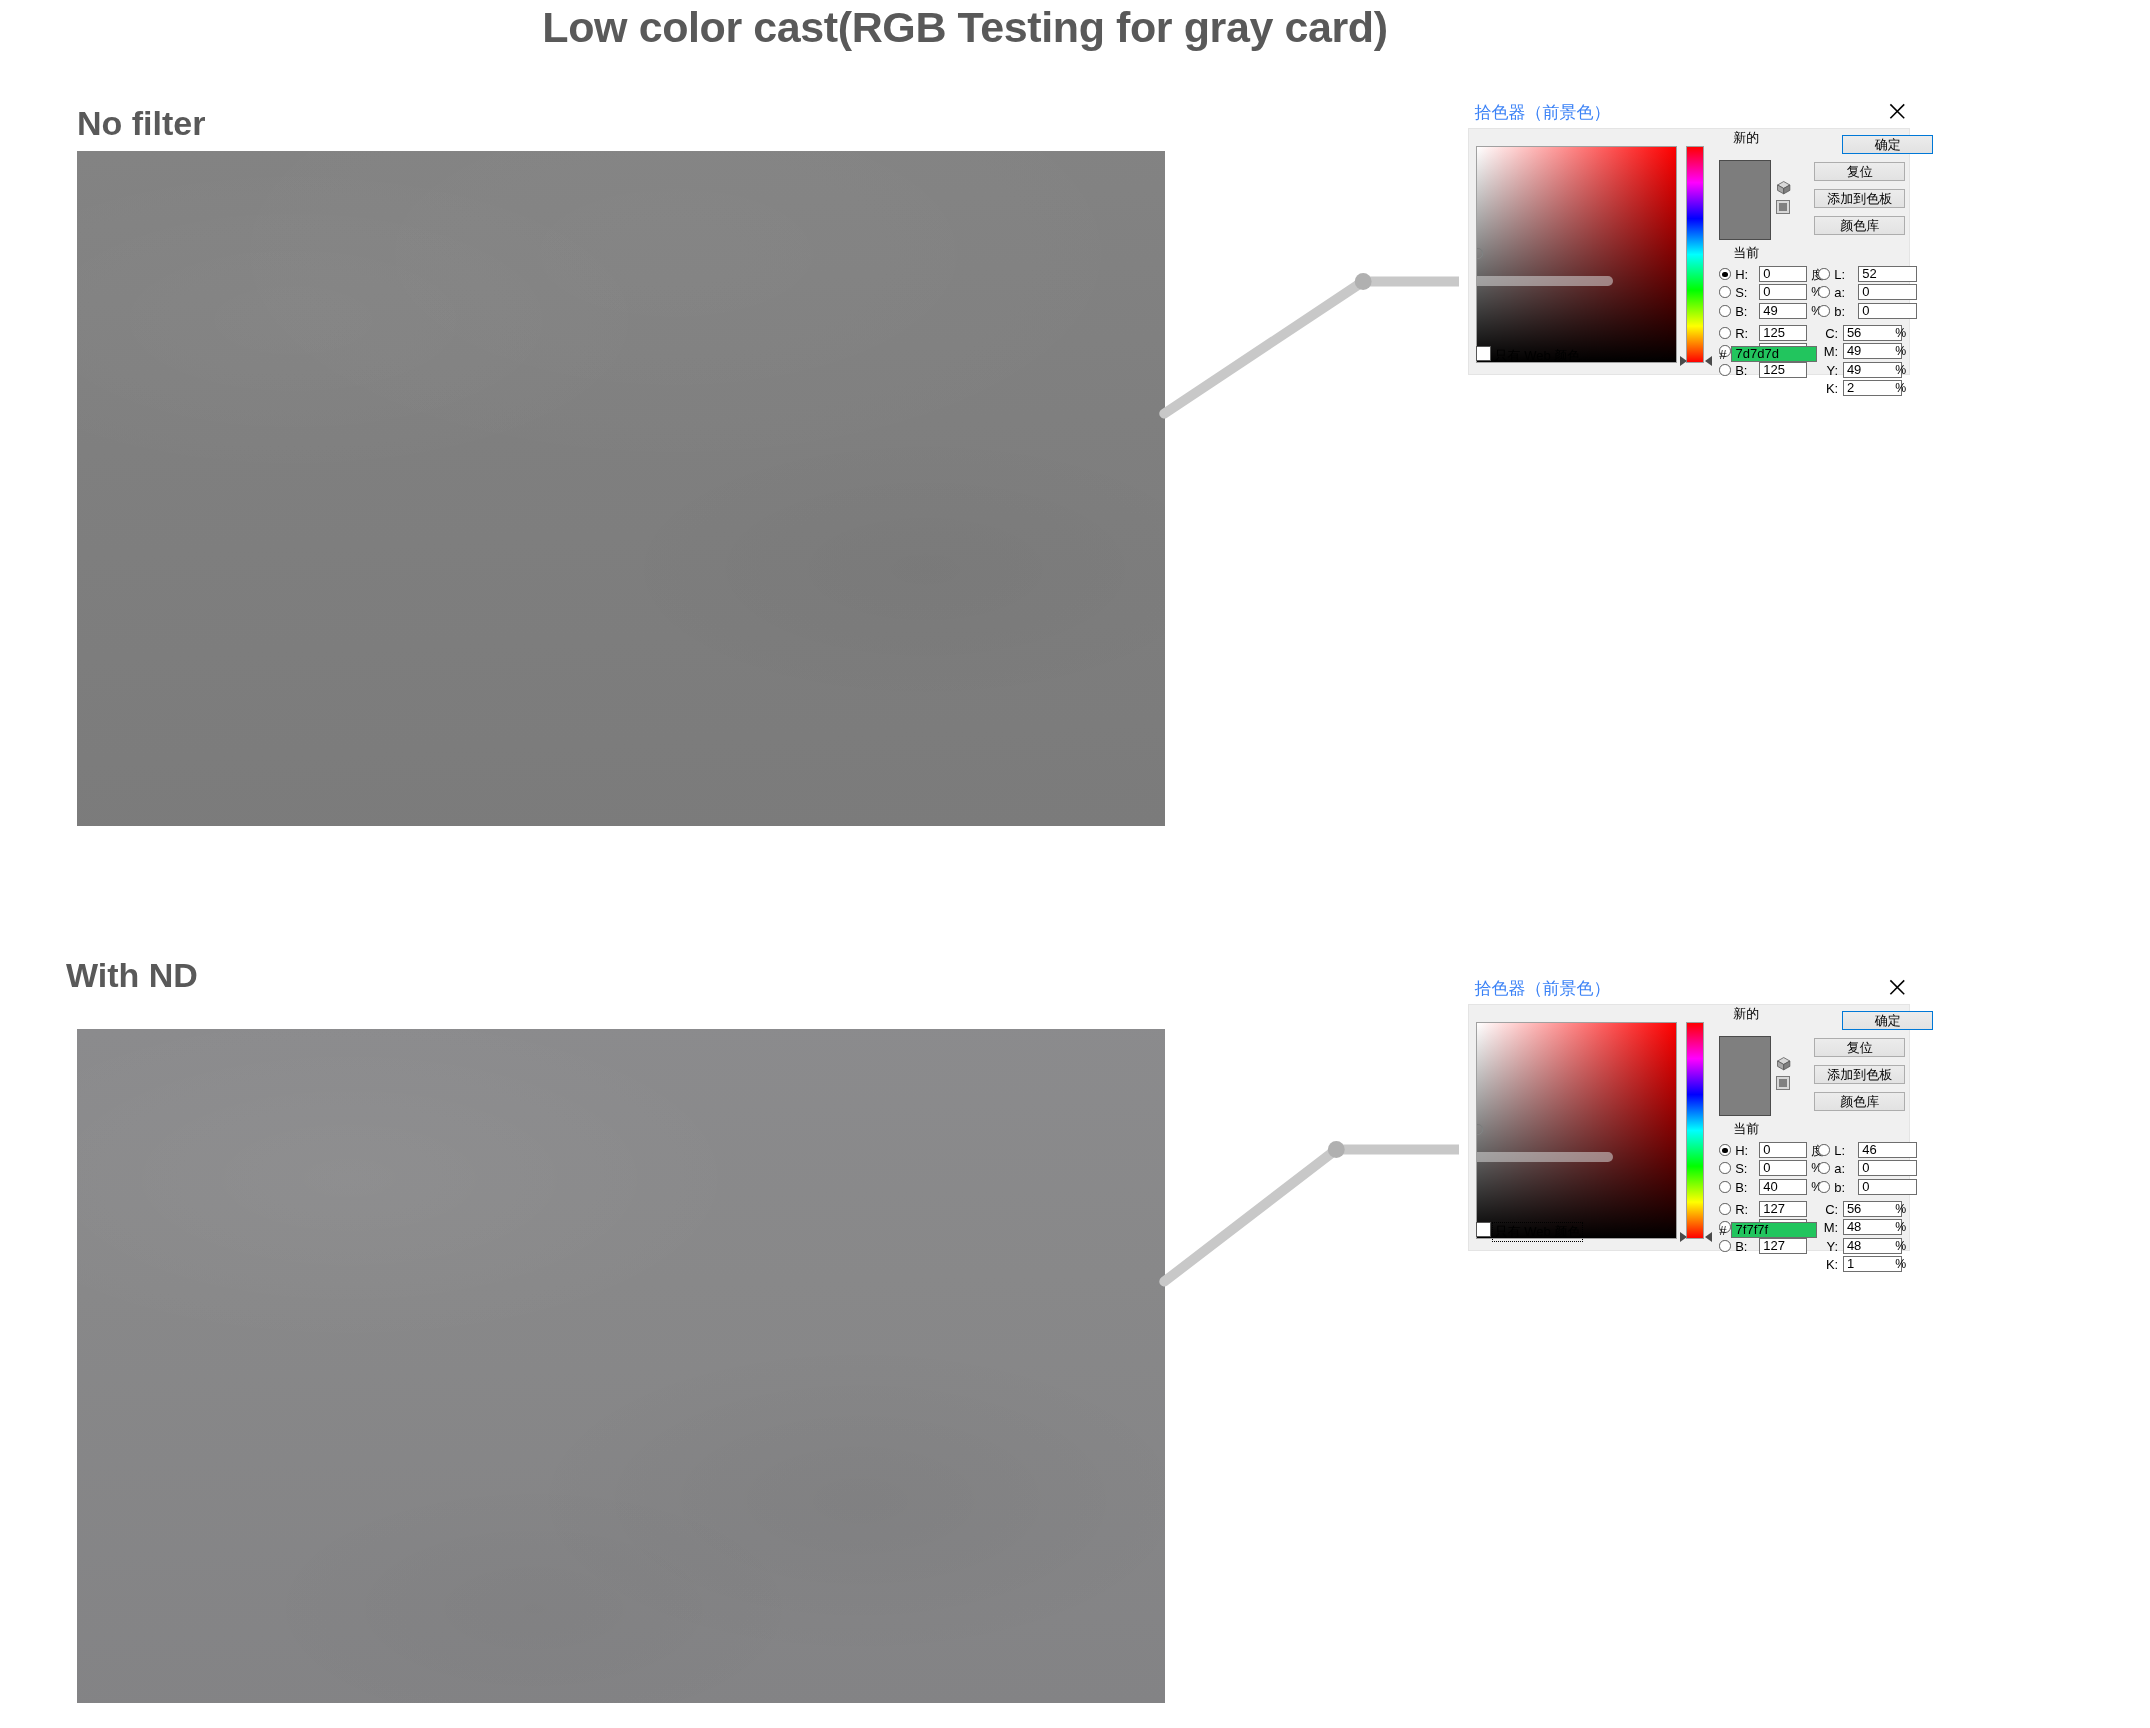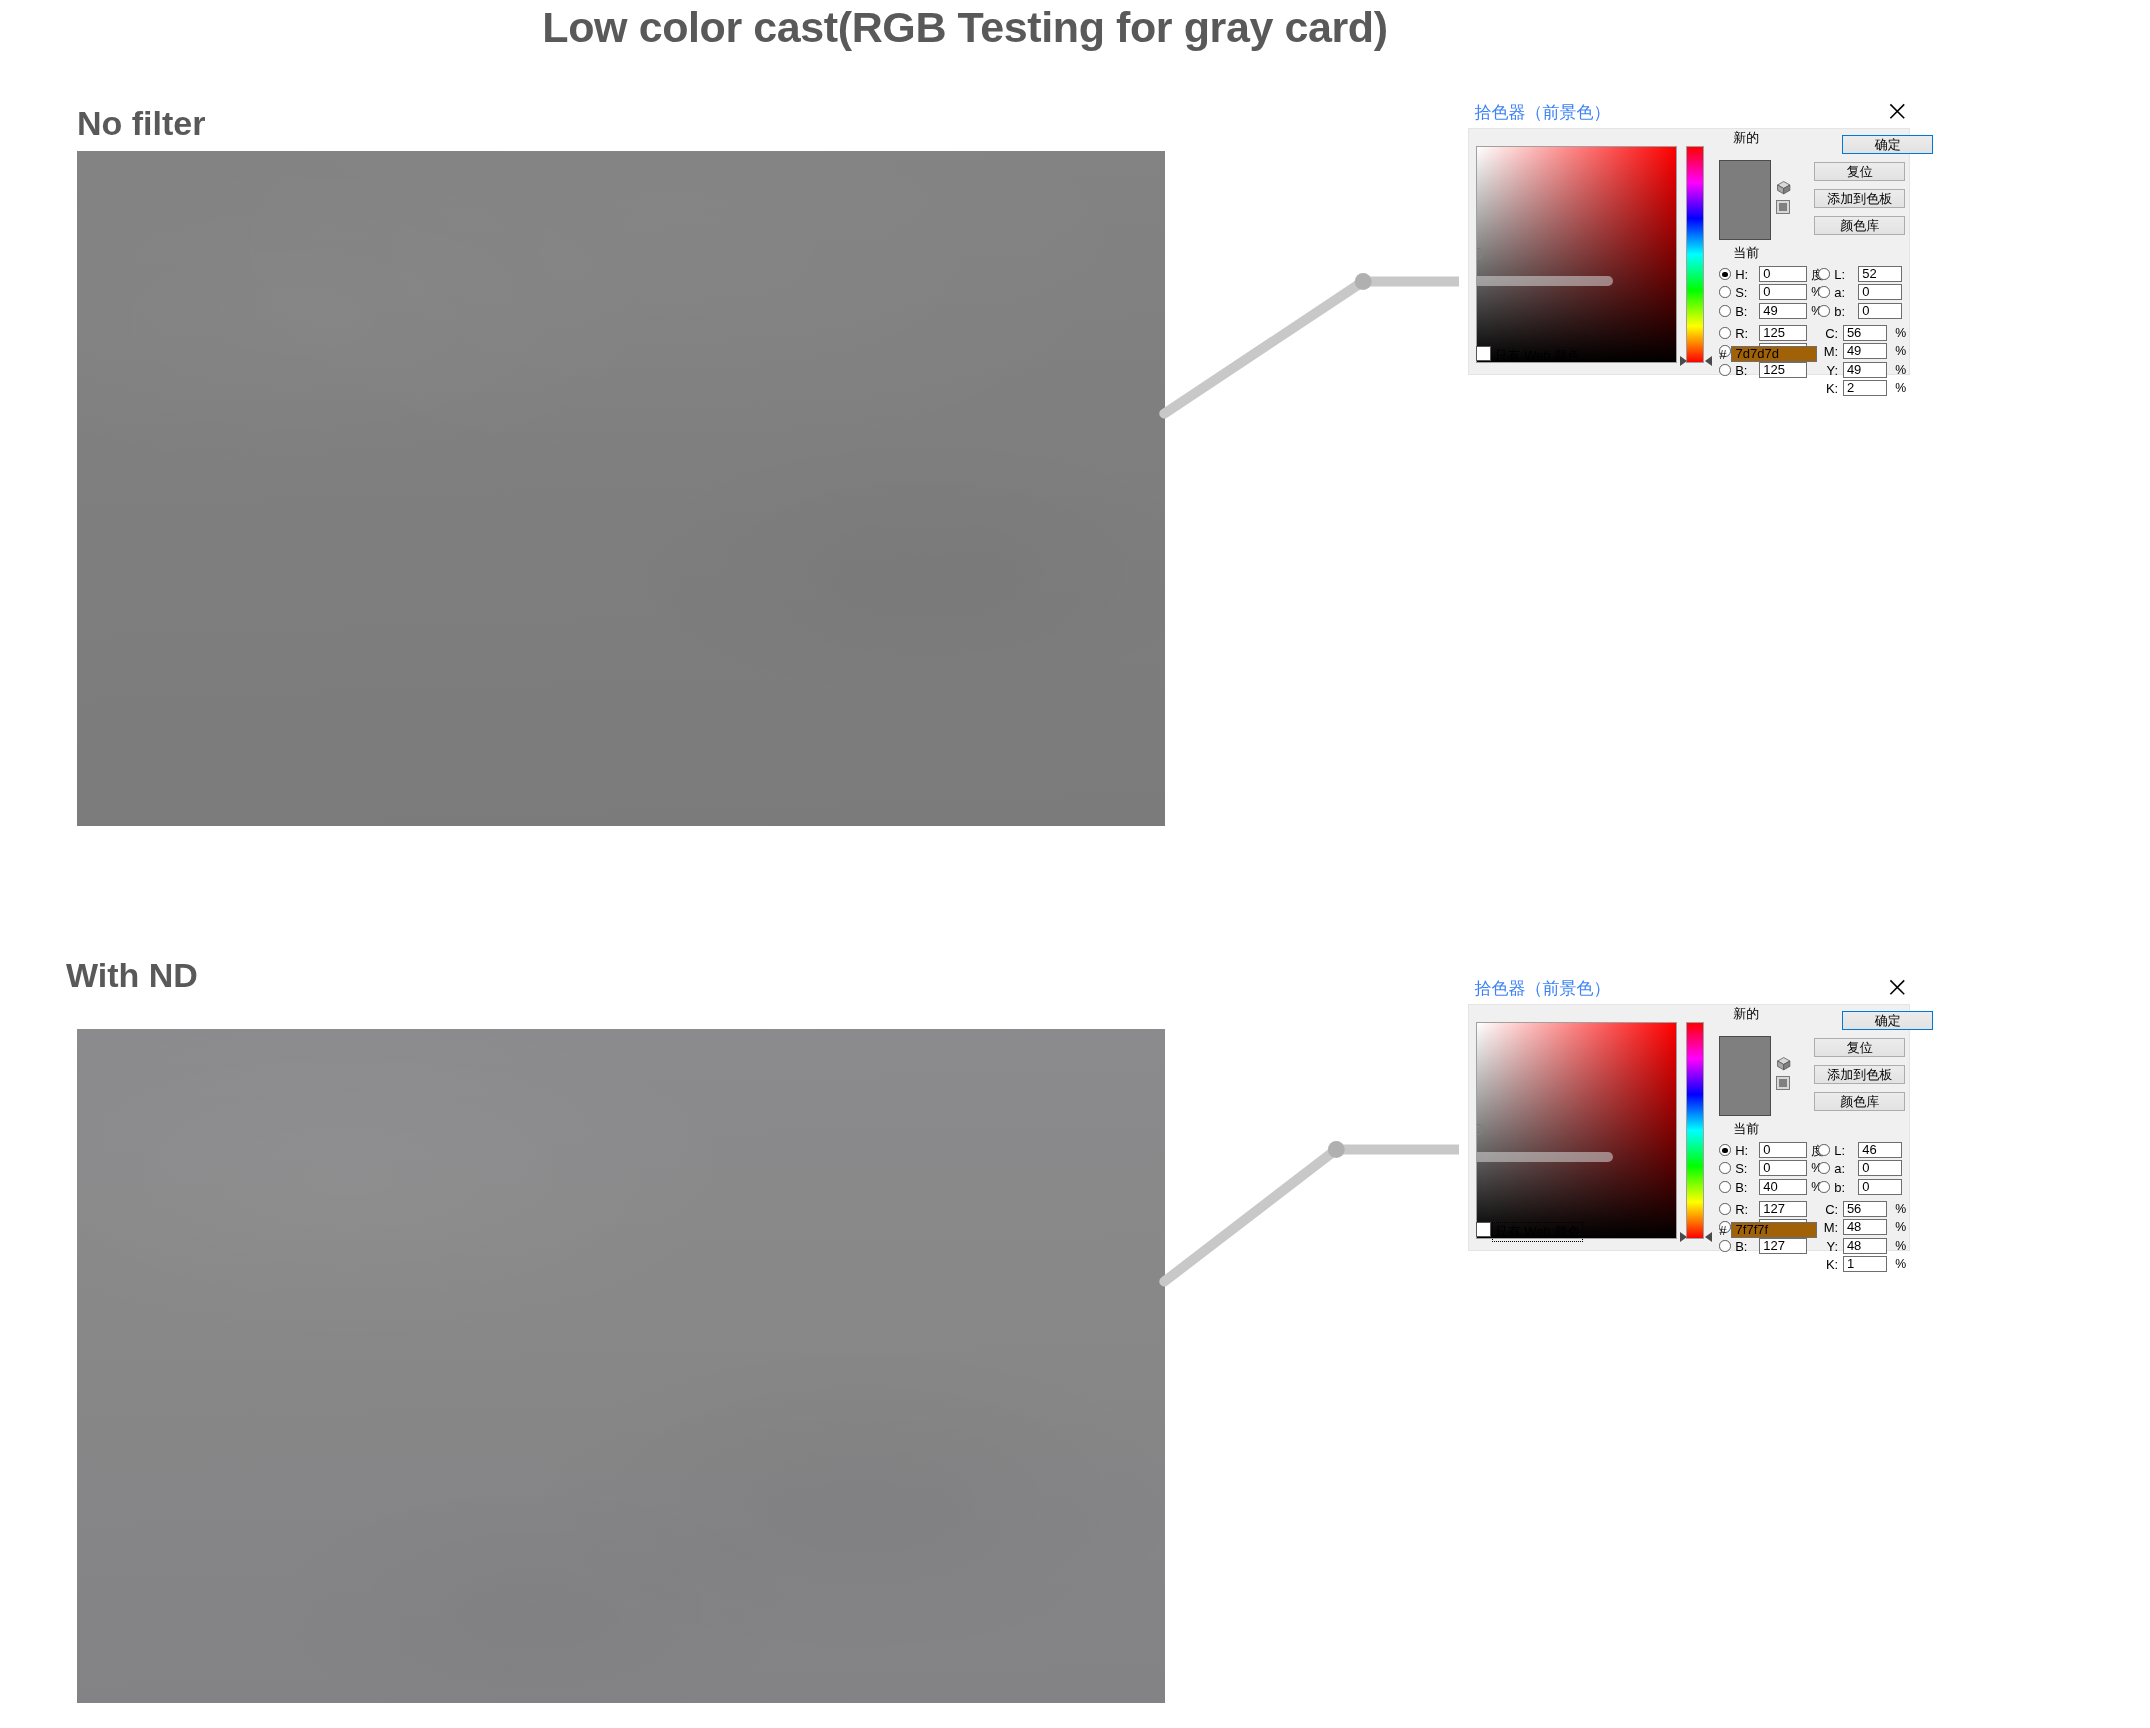--- a/index.html
+++ b/index.html
@@ -174,32 +174,32 @@
   }
   .num-unit{
     position:absolute;left:92px;top:0.8px;
     font-size:12.3px;color:#000;
   }
 
   
   .rcol{position:absolute;height:17px;}
   .rcol .radio{left:0;}
   .rcol .num-label{left:16px;}
-  .rcol .num-input{left:40px;width:44px;}
+  .rcol .num-input{left:40px;width:59px;}
   .rcol .num-unit{left:92px;}
   .rcol.nolabelradio .num-label{left:0;width:20px;text-align:right;}
   .rcol.nolabelradio .num-input{left:24.6px;}
   .rcol.nolabelradio .num-unit{left:77px;}
 
   
   .hex-row{position:absolute;left:250px;top:217px;height:17px;}
   .hex-hash{position:absolute;left:0;top:0.8px;font-size:13px;}
   .hex-input{
     position:absolute;left:12.3px;top:0;width:86px;height:16px;
-    border:0.8px solid #6e6e6e;background:#a16207;box-sizing:border-box;
+    border:0.8px solid #6e6e6e;background:#22c55e;box-sizing:border-box;
     font-size:13px;line-height:14.6px;padding-left:3.1px;color:#000;
   }
 
   
   .webonly{position:absolute;left:7px;top:217px;height:17px;}
   .webonly .cb{
     position:absolute;left:0;top:0;width:14.6px;height:14.6px;
     border:0.8px solid #555;background:#fff;box-sizing:border-box;
   }
   .webonly .cbtext{

